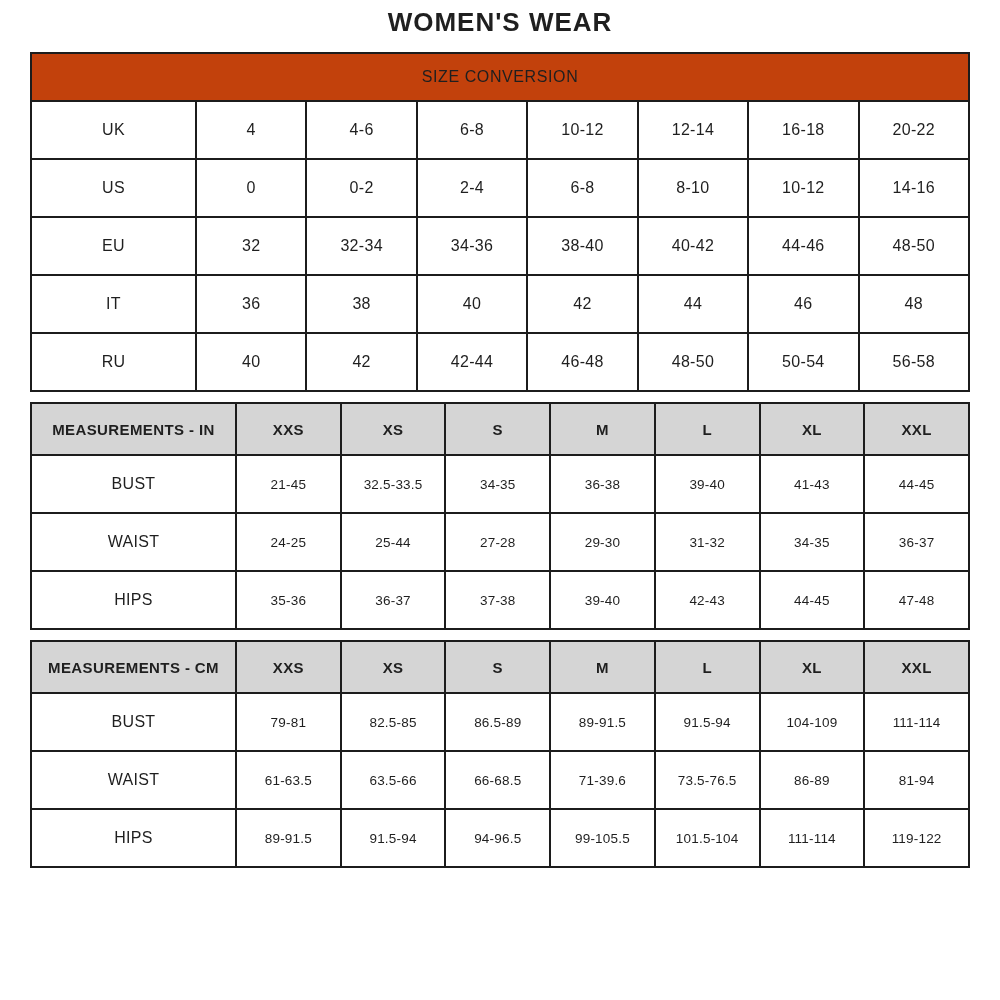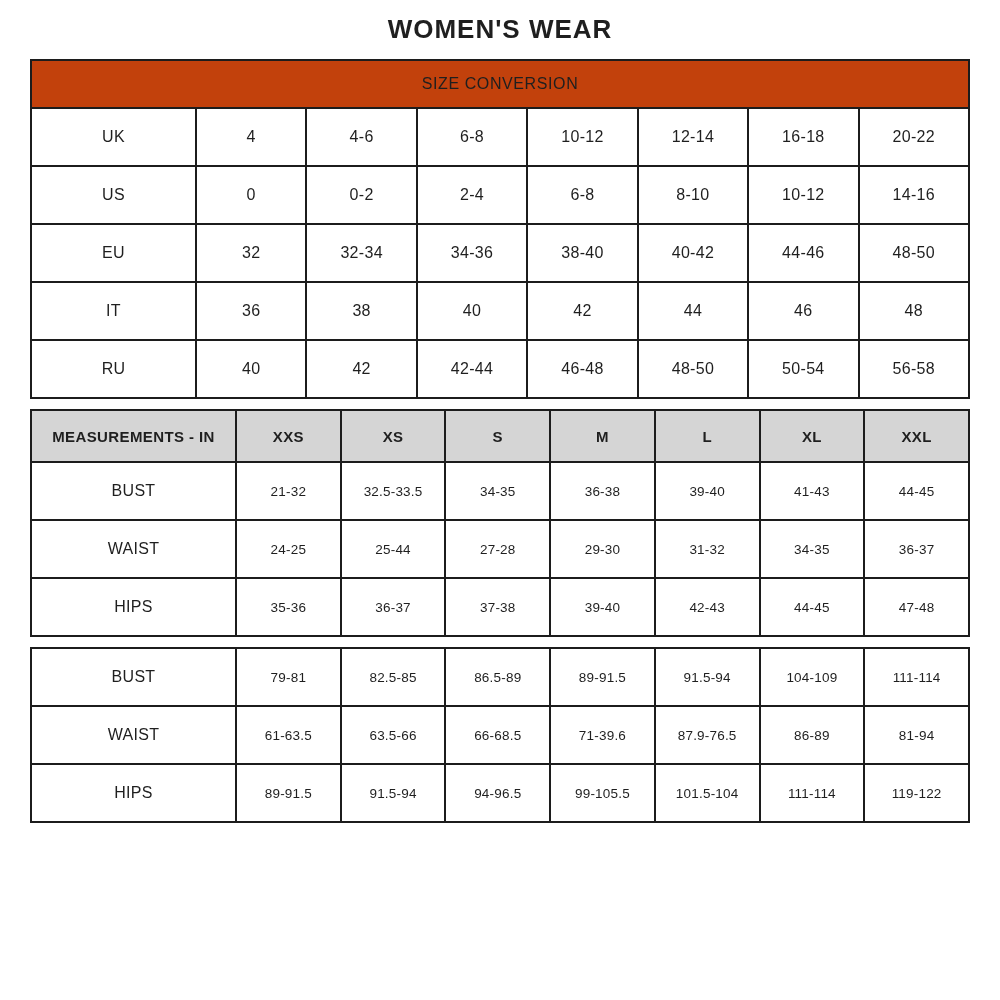--- a/index.html
+++ b/index.html
@@ -1,21 +1,21 @@
 <!DOCTYPE html>
 <html><head>
 <meta charset="utf-8">
 <style>
   html, body { margin: 0; padding: 0; background: #ffffff; }
   body {
     width: 1000px; height: 1000px;
     font-family: "Liberation Sans", sans-serif;
     color: #1f1f1f;
   }
-  .page { width: 940px; margin: 0 auto; padding-top: 14px; }
+  .page { width: 940px; margin: 0 auto; padding-top: 7px; }
   .page-title {
     text-align: center; font-size: 26px; font-weight: bold;
     letter-spacing: 1px; margin: 0 0 14px 0;
   }
   table.tbl {
     border-collapse: collapse; width: 940px; table-layout: fixed;
     margin: 0 0 10px 0;
   }
   .tbl th, .tbl td {
     border: 2px solid #1c1c1c; text-align: center; vertical-align: middle;
@@ -116,21 +116,21 @@
           <th data-name="column-header">XXS</th>
           <th data-name="column-header">XS</th>
           <th data-name="column-header">S</th>
           <th data-name="column-header">M</th>
           <th data-name="column-header">L</th>
           <th data-name="column-header">XL</th>
           <th data-name="column-header">XXL</th>
         </tr>
         <tr data-name="table-row">
           <th data-name="row-label">BUST</th>
-          <td data-name="table-cell">21-32</td>
+          <td data-name="table-cell">21-45</td>
           <td data-name="table-cell">32.5-33.5</td>
           <td data-name="table-cell">34-35</td>
           <td data-name="table-cell">36-38</td>
           <td data-name="table-cell">39-40</td>
           <td data-name="table-cell">41-43</td>
           <td data-name="table-cell">44-45</td>
         </tr>
         <tr data-name="table-row">
           <th data-name="row-label">WAIST</th>
           <td data-name="table-cell">24-25</td>
@@ -153,37 +153,47 @@
         </tr>
       </tbody>
   </table>
 
   <table class="tbl tbl-meas" data-name="measurements-cm-table">
     <colgroup>
         <col class="c0">
         <col span="7">
       </colgroup>
     <tbody>
+        <tr data-name="table-header-row">
+          <th data-name="row-header">MEASUREMENTS - CM</th>
+          <th data-name="column-header">XXS</th>
+          <th data-name="column-header">XS</th>
+          <th data-name="column-header">S</th>
+          <th data-name="column-header">M</th>
+          <th data-name="column-header">L</th>
+          <th data-name="column-header">XL</th>
+          <th data-name="column-header">XXL</th>
+        </tr>
         <tr data-name="table-row">
           <th data-name="row-label">BUST</th>
           <td data-name="table-cell">79-81</td>
           <td data-name="table-cell">82.5-85</td>
           <td data-name="table-cell">86.5-89</td>
           <td data-name="table-cell">89-91.5</td>
           <td data-name="table-cell">91.5-94</td>
           <td data-name="table-cell">104-109</td>
           <td data-name="table-cell">111-114</td>
         </tr>
         <tr data-name="table-row">
           <th data-name="row-label">WAIST</th>
           <td data-name="table-cell">61-63.5</td>
           <td data-name="table-cell">63.5-66</td>
           <td data-name="table-cell">66-68.5</td>
           <td data-name="table-cell">71-39.6</td>
-          <td data-name="table-cell">87.9-76.5</td>
+          <td data-name="table-cell">73.5-76.5</td>
           <td data-name="table-cell">86-89</td>
           <td data-name="table-cell">81-94</td>
         </tr>
         <tr data-name="table-row">
           <th data-name="row-label">HIPS</th>
           <td data-name="table-cell">89-91.5</td>
           <td data-name="table-cell">91.5-94</td>
           <td data-name="table-cell">94-96.5</td>
           <td data-name="table-cell">99-105.5</td>
           <td data-name="table-cell">101.5-104</td>

